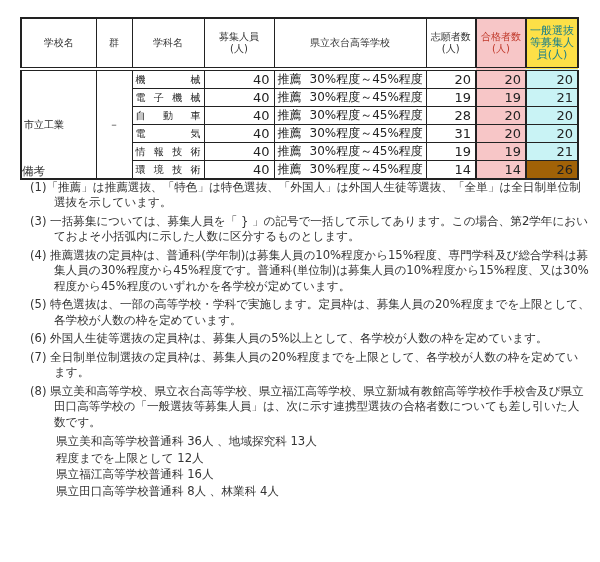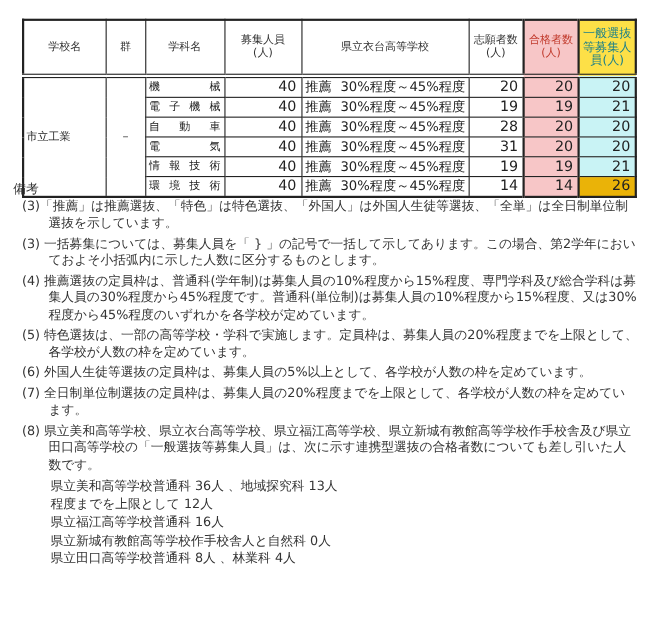--- a/index.html
+++ b/index.html
@@ -18,21 +18,21 @@
   .c-pass { width: 50px; } .c-gen { width: 52px; }
   .pink { background: #f7c6c7; }
   .cyan { background: #fde047; }
   .school { text-align: left; padding-left: 2px !important; vertical-align: middle; font-family: Liberation Serif, serif; }
   .group { text-align: center; vertical-align: middle; }
   .dept { padding: 0 3px !important; }
   .dept-inner { display: flex; justify-content: space-between; }
   .num { text-align: right; padding-right: 4px !important; font-size: 13px !important; }
   .rec { padding-left: 3px !important; white-space: nowrap; font-size: 12px !important; }
   .thick-l { border-left: 2px solid #222 !important; }
-  .notes { position: absolute; left: 10px; top: 164px; width: 570px; font-size: 11.6px;
+  .notes { position: absolute; left: 20px; top: 164px; width: 570px; font-size: 11.6px;
            line-height: 15.5px; color: #333; }
   .notes-title { margin: 0; padding-left: 2px; }
   .note { padding-left: 34px; text-indent: -24px; margin: 0 0 3px 0; }
   .sub { padding-left: 36px; margin: 0; line-height: 16.5px; }
   .subs { margin-top: 0; }
 </style>
 </head>
 <body>
 
 <table class="tbl">
@@ -142,34 +142,33 @@
             <span>環</span>
             <span>境</span>
             <span>技</span>
             <span>術</span>
           </div>
         </td>
         <td class="num">40</td>
         <td class="rec"><span>推薦</span><span style="display: inline-block; width: 8px;"></span><span>30%程度～45%程度</span></td>
         <td class="num">14</td>
         <td class="num pink thick-l" style="background-color: rgb(247, 198, 199);">14</td>
-        <td class="num cyan thick-l" style="background-color: #eab308; margin-top: 16px;">26</td>
+        <td class="num cyan thick-l" style="background-color: #a16207; margin-top: 16px;">26</td>
       </tr>
     </tbody>
 </table>
 
 <div class="notes">
   <p class="notes-title">備考</p>
-  <p class="note">(3)「推薦」は推薦選抜、「特色」は特色選抜、「外国人」は外国人生徒等選抜、「全単」は全日制単位制選抜を示しています。</p>
+  <p class="note">(1)「推薦」は推薦選抜、「特色」は特色選抜、「外国人」は外国人生徒等選抜、「全単」は全日制単位制選抜を示しています。</p>
   <p class="note">(3) 一括募集については、募集人員を「 } 」の記号で一括して示してあります。この場合、第2学年においておよそ小括弧内に示した人数に区分するものとします。</p>
   <p class="note">(4) 推薦選抜の定員枠は、普通科(学年制)は募集人員の10%程度から15%程度、専門学科及び総合学科は募集人員の30%程度から45%程度です。普通科(単位制)は募集人員の10%程度から15%程度、又は30%程度から45%程度のいずれかを各学校が定めています。</p>
   <p class="note">(5) 特色選抜は、一部の高等学校・学科で実施します。定員枠は、募集人員の20%程度までを上限として、各学校が人数の枠を定めています。</p>
   <p class="note">(6) 外国人生徒等選抜の定員枠は、募集人員の5%以上として、各学校が人数の枠を定めています。</p>
   <p class="note">(7) 全日制単位制選抜の定員枠は、募集人員の20%程度までを上限として、各学校が人数の枠を定めています。</p>
   <p class="note">(8) 県立美和高等学校、県立衣台高等学校、県立福江高等学校、県立新城有教館高等学校作手校舎及び県立田口高等学校の「一般選抜等募集人員」は、次に示す連携型選抜の合格者数についても差し引いた人数です。</p>
   <div class="subs">
     <p class="sub">県立美和高等学校普通科 36人 、地域探究科 13人</p>
     <p class="sub">程度までを上限として 12人</p>
     <p class="sub">県立福江高等学校普通科 16人</p>
-    <p class="sub">県立新城有教館高等学校作手校舎人と自然科 0人</p>
     <p class="sub">県立田口高等学校普通科 8人 、林業科 4人</p>
   </div>
 </div>
 
 </body></html>

